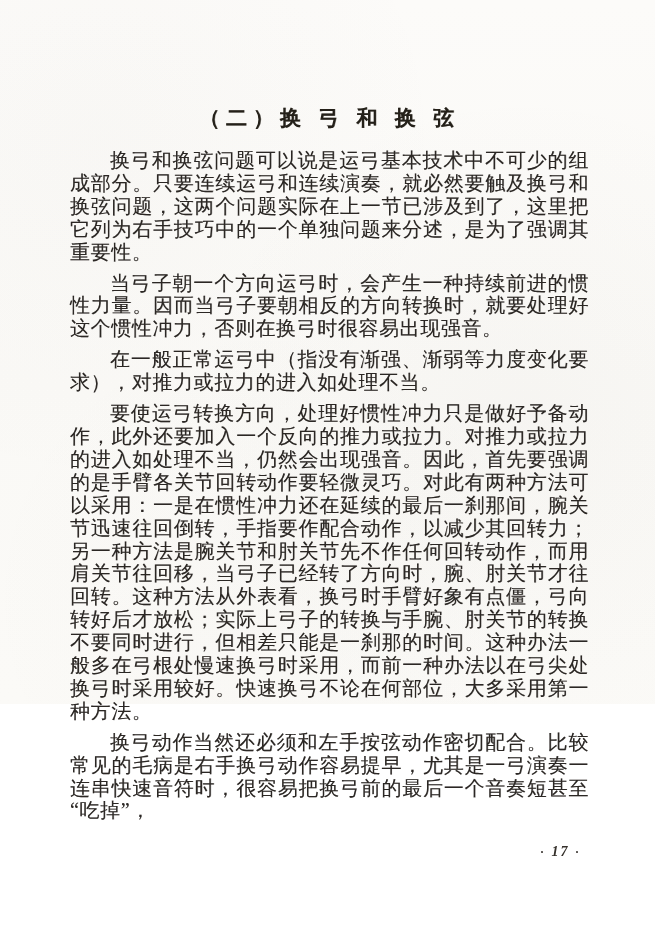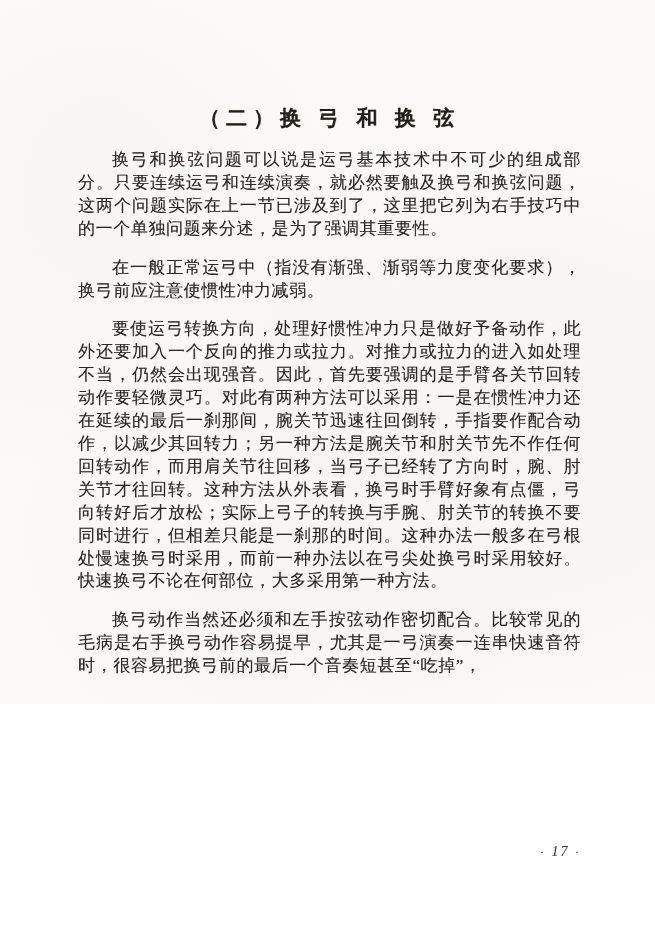--- a/index.html
+++ b/index.html
@@ -31,36 +31,36 @@
   .doc-title {
     margin: 0 0 17px 0;
     text-align: center;
     font-size: 21px;
     font-weight: 700;
     letter-spacing: 6px;
     color: #242019;
     text-shadow: 0.4px 0.4px 0 rgba(36,32,25,0.45);
   }
   .doc-body p {
-    margin: 16px;
-    font-size: 17px;
+    margin: 8px;
+    font-size: 20px;
     line-height: 22.9px;
     text-align: justify;
     text-indent: 2em;
     letter-spacing: 0.6px;
     text-shadow: 0.35px 0.35px 0 rgba(43,39,36,0.38);
     word-break: break-all;
   }
   .page-number {
     position: absolute;
     right: 74px;
     top: 844px;
     font-size: 14px;
     font-style: italic;
-    font-weight: 400;
+    font-weight: 700;
     letter-spacing: 2px;
     color: #35302b;
   }
   .page-number .dot { font-style: normal; font-size: 12px; }
   .watermark {
     position: absolute;
     right: 14px;
     top: 941px;
     font-size: 14.5px;
     letter-spacing: 1px;
@@ -74,21 +74,22 @@
   }
 </style>
 </head>
 <body>
 
 <div class="page">
   <div class="content">
     <h1 class="doc-title">（二）换 弓 和 换 弦</h1>
     <div class="doc-body">
       <p>换弓和换弦问题可以说是运弓基本技术中不可少的组成部分。只要连续运弓和连续演奏，就必然要触及换弓和换弦问题，这两个问题实际在上一节已涉及到了，这里把它列为右手技巧中的一个单独问题来分述，是为了强调其重要性。</p>
-      <p>在一般正常运弓中（指没有渐强、渐弱等力度变化要求），换弓前应注意使惯性冲力减弱。</p>
+      <p>当弓子朝一个方向运弓时，会产生一种持续前进的惯性力量。因而当弓子要朝相反的方向转换时，就要处理好这个惯性冲力，否则在换弓时很容易出现强音。</p>
+      <p>在一般正常运弓中（指没有渐强、渐弱等力度变化要求），对推力或拉力的进入如处理不当。</p>
       <p>要使运弓转换方向，处理好惯性冲力只是做好予备动作，此外还要加入一个反向的推力或拉力。对推力或拉力的进入如处理不当，仍然会出现强音。因此，首先要强调的是手臂各关节回转动作要轻微灵巧。对此有两种方法可以采用：一是在惯性冲力还在延续的最后一刹那间，腕关节迅速往回倒转，手指要作配合动作，以减少其回转力；另一种方法是腕关节和肘关节先不作任何回转动作，而用肩关节往回移，当弓子已经转了方向时，腕、肘关节才往回转。这种方法从外表看，换弓时手臂好象有点僵，弓向转好后才放松；实际上弓子的转换与手腕、肘关节的转换不要同时进行，但相差只能是一刹那的时间。这种办法一般多在弓根处慢速换弓时采用，而前一种办法以在弓尖处换弓时采用较好。快速换弓不论在何部位，大多采用第一种方法。</p>
       <p>换弓动作当然还必须和左手按弦动作密切配合。比较常见的毛病是右手换弓动作容易提早，尤其是一弓演奏一连串快速音符时，很容易把换弓前的最后一个音奏短甚至“吃掉”，</p>
     </div>
   </div>
 
   <div class="page-number">
     <span class="dot">·</span>
     <span>17</span>
     <span class="dot">·</span>
   </div>

